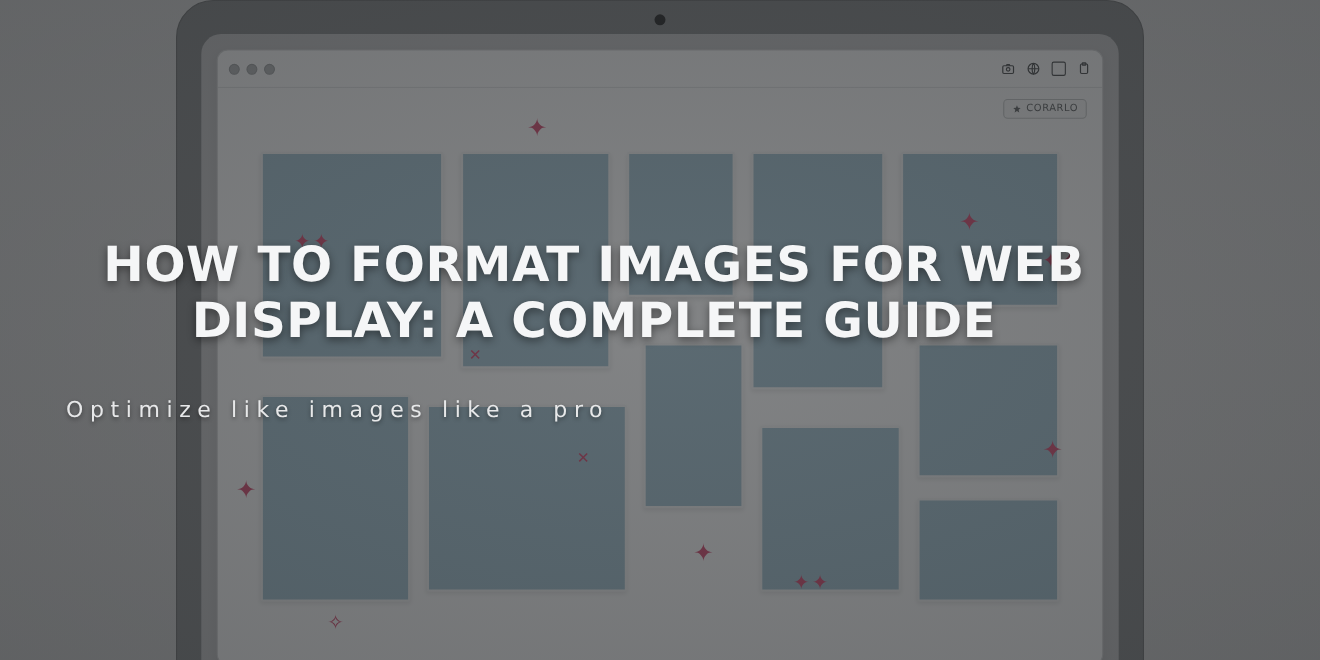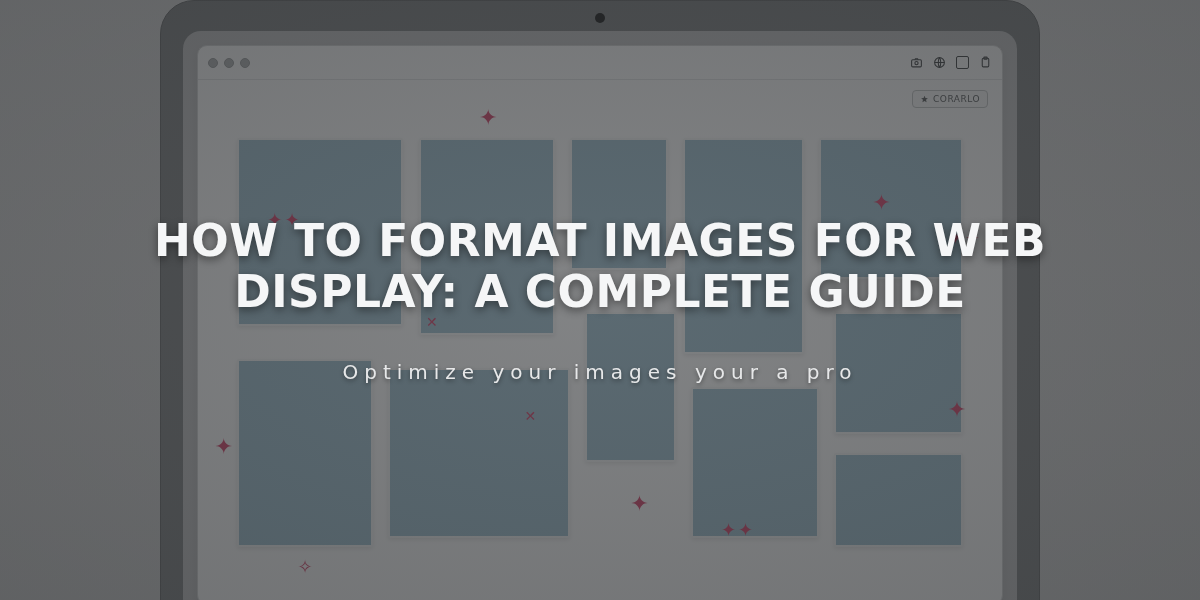--- a/index.html
+++ b/index.html
@@ -119,21 +119,21 @@
   .spark.db { display:flex; gap:2px; }
   .spark.db::before, .spark.db::after { content:"✦"; font-size:18px; }
 
   
   .overlay {
     position: absolute;
     inset: 0;
     background: radial-gradient(ellipse at center, rgba(20,22,24,0.52) 0%, rgba(20,22,24,0.60) 100%);
     display: flex;
     flex-direction: column;
-    align-items: center;
+    align-items: flex-start;
     justify-content: center;
     text-align: center;
     padding: 0 60px;
   }
   .hero-title {
     color: #f5f6f7;
     font-weight: 800;
     font-size: 44px;
     line-height: 1.15;
     letter-spacing: 0.5px;
@@ -216,16 +216,16 @@
           <span class="spark db" style="left:96%; top:22%;"></span>
           <span class="spark plus" style="left:96%; top:58%;"></span>
         </div>
 
       </div>
     </div>
   </div>
 
   <div class="overlay">
     <h1 class="hero-title">HOW TO FORMAT IMAGES FOR WEB DISPLAY: A COMPLETE GUIDE</h1>
-    <p class="hero-sub">Optimize your images your a pro</p>
+    <p class="hero-sub">Optimize like images like a pro</p>
   </div>
 
 </div>
 
 </body></html>

